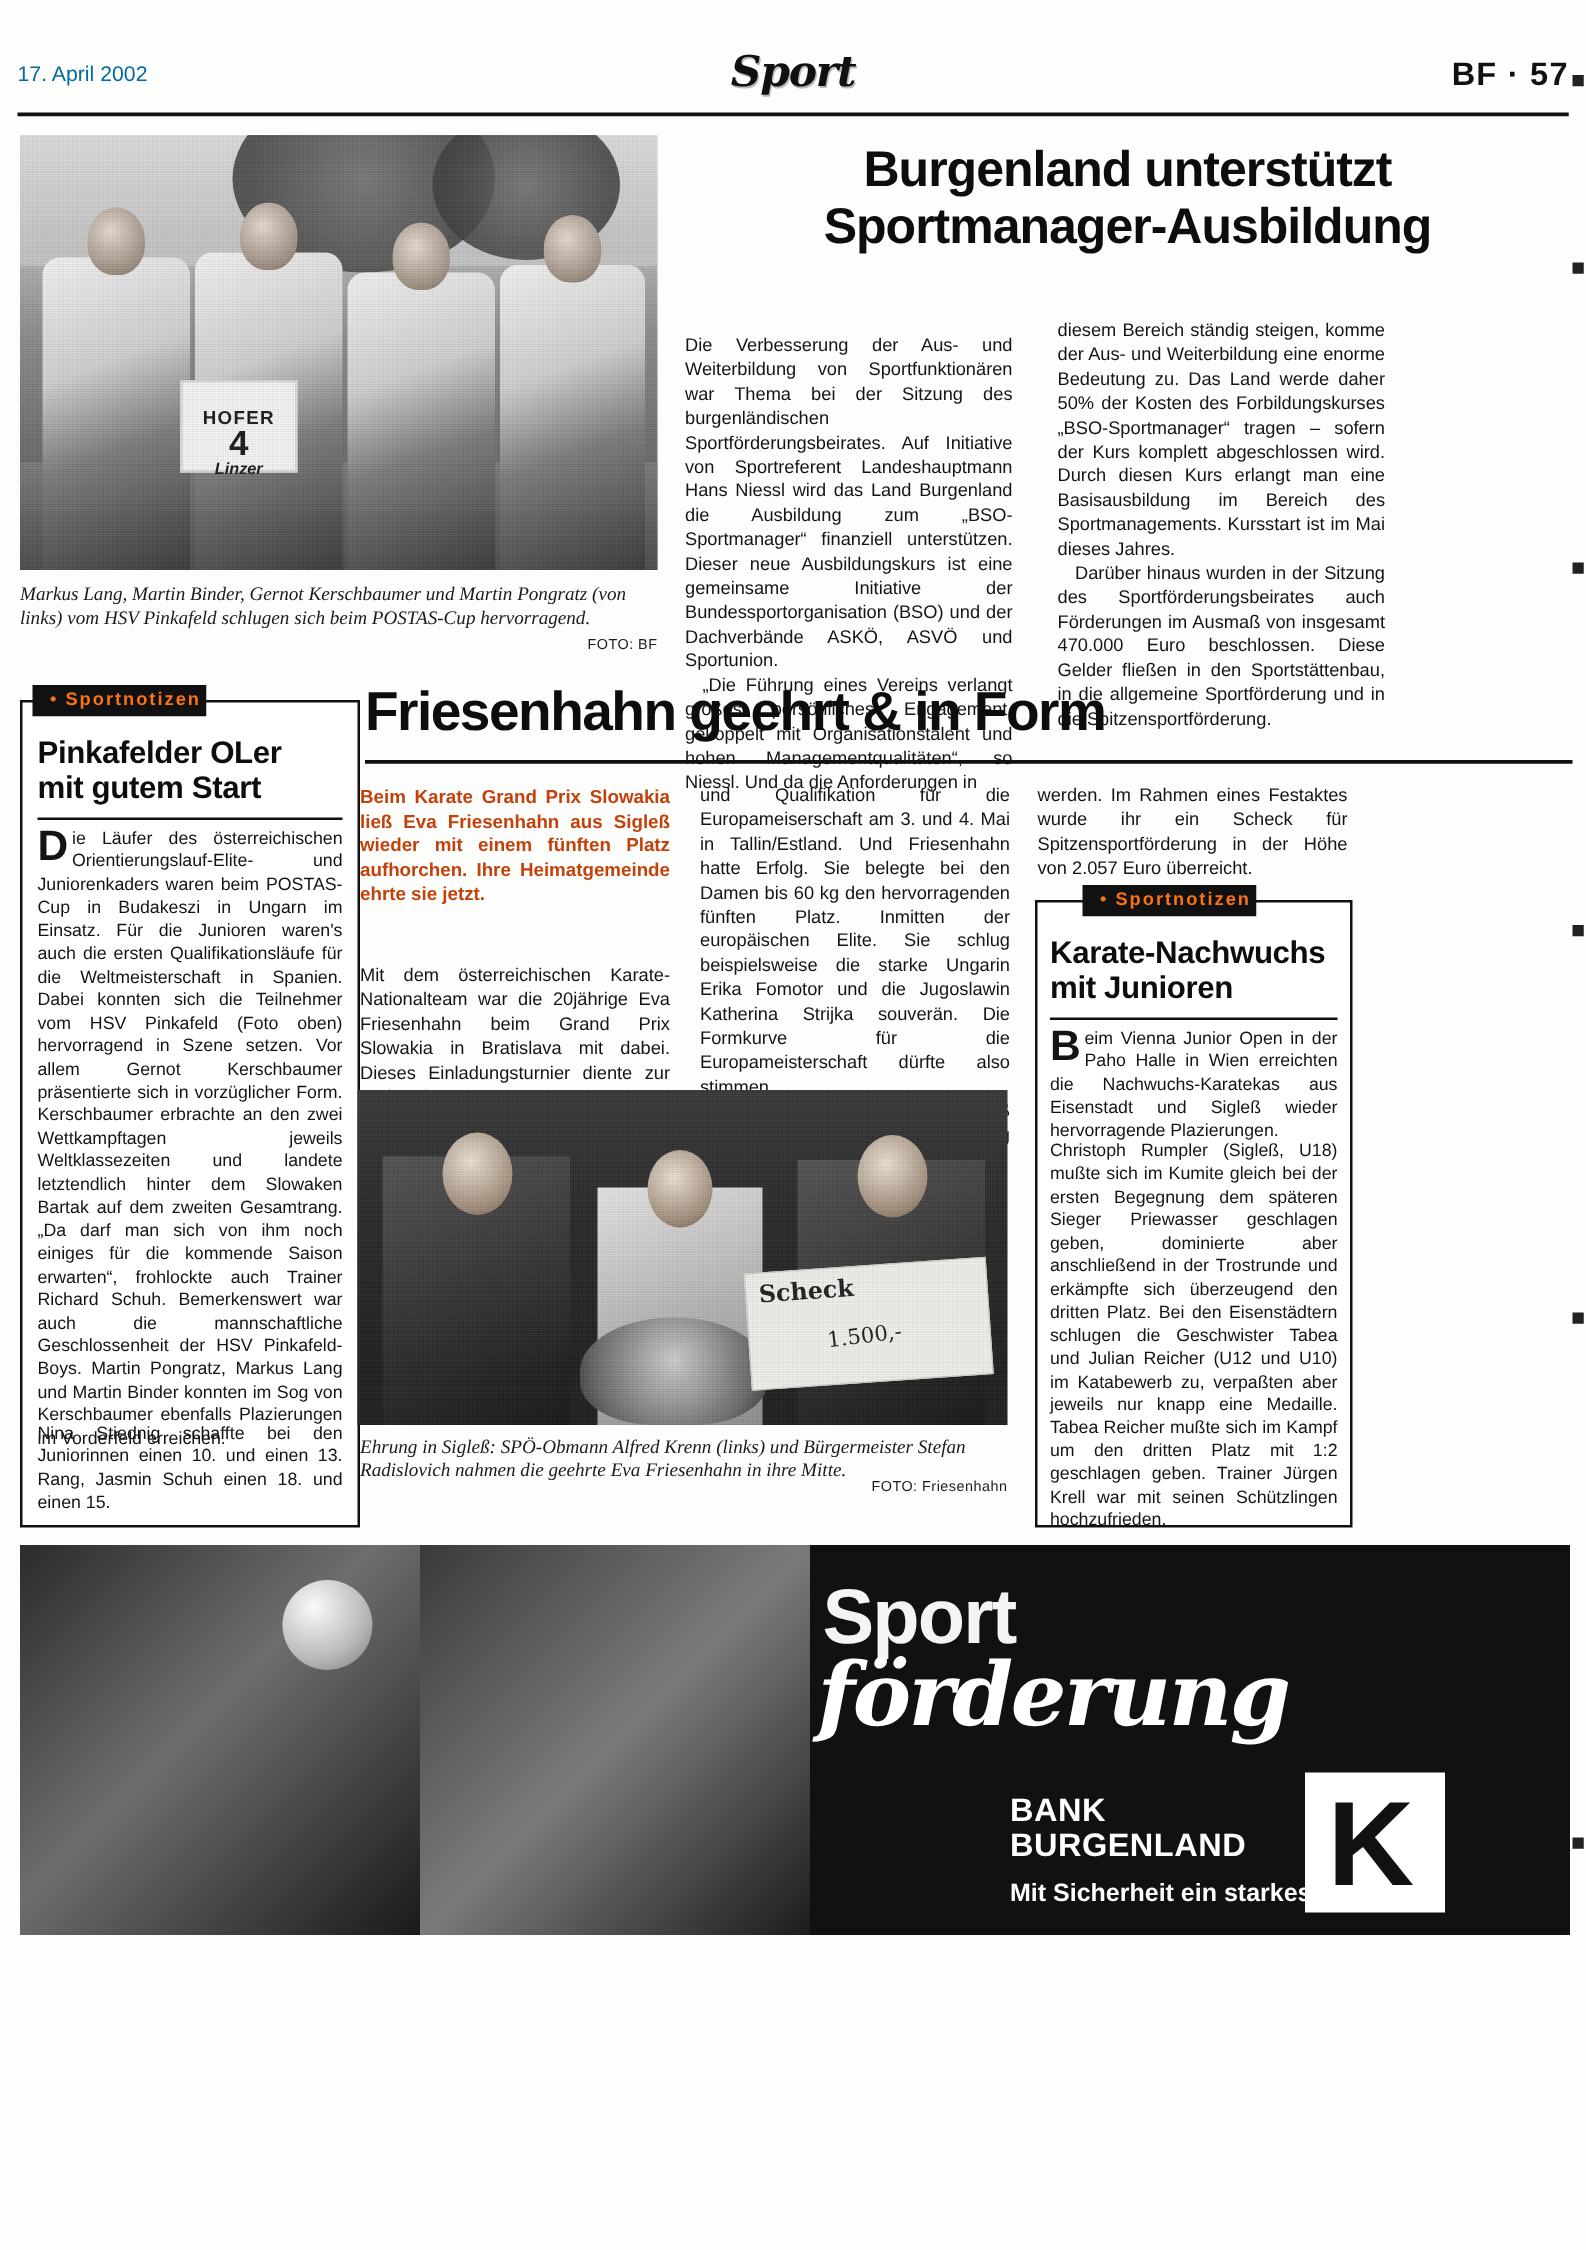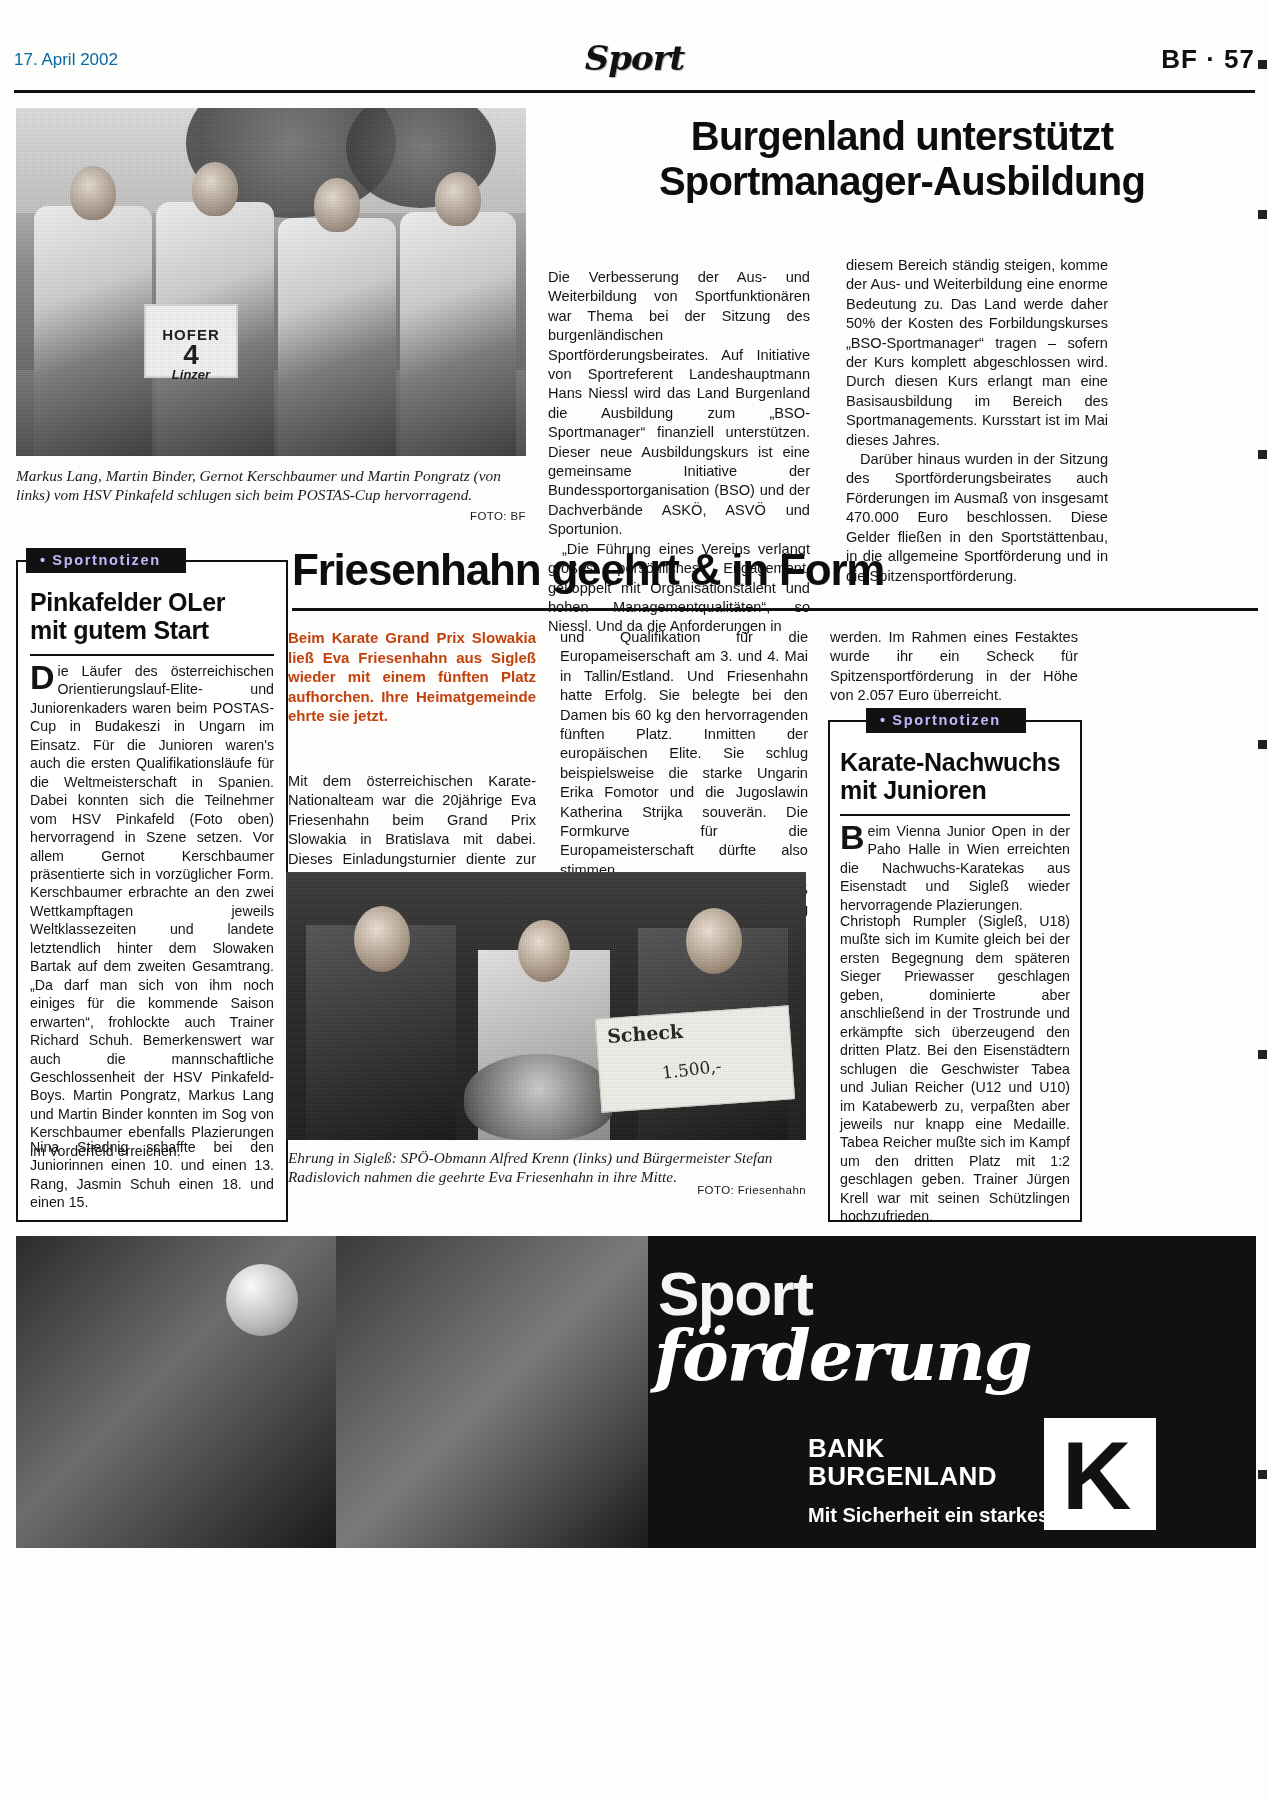--- a/index.html
+++ b/index.html
@@ -147,25 +147,25 @@
 
   
   .notiz-box {
     position: absolute;
     border: 2px solid #111;
     background: #fff;
   }
   .notiz-tab {
     position: absolute;
     background: #111;
-    color: #c4b5fd;
+    color: #f97316;
     font-weight: bold;
     font-size: 14.6px;
     letter-spacing: 1.6px;
-    padding: 4px 25px 5px 14px;
+    padding: 4px 4px 5px 14px;
     white-space: nowrap;
   }
   .notiz-title {
     font-weight: bold;
     font-size: 25px;
     line-height: 1.12;
     color: #0d0d0d;
     letter-spacing: -0.3px;
   }
   .notiz-body {

